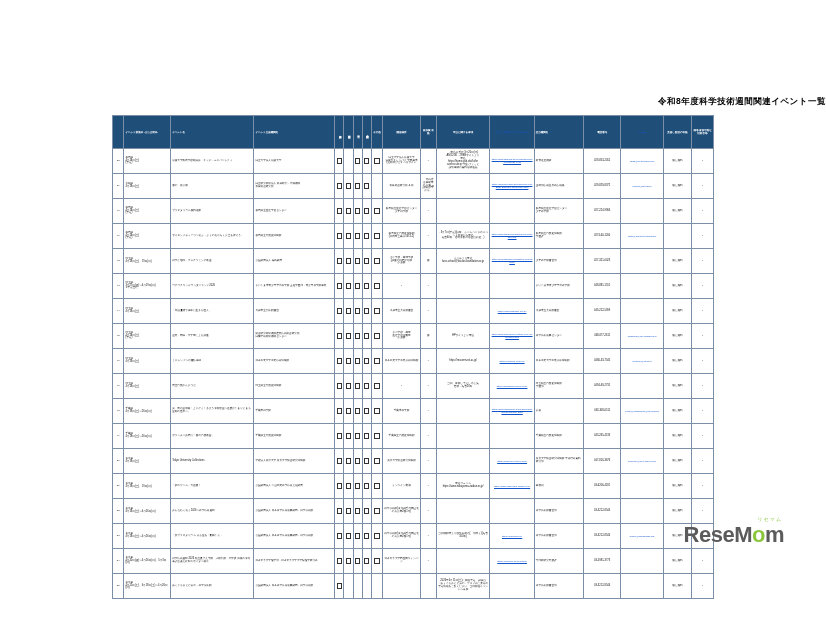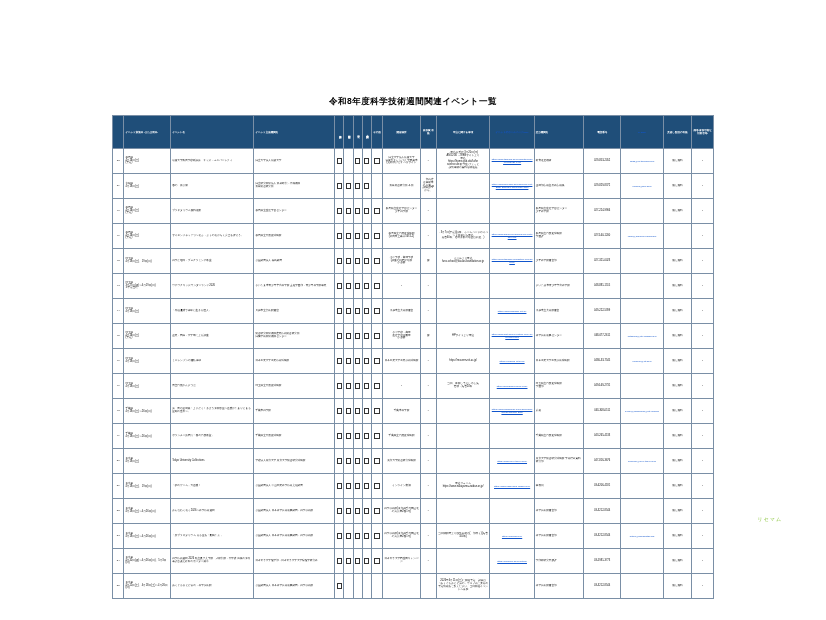--- a/index.html
+++ b/index.html
@@ -7,21 +7,21 @@
   body{
     width:826px;height:620px;background:#ffffff;
     font-family:"Liberation Sans","DejaVu Sans",sans-serif;
     color:#111;overflow:hidden;position:relative;
   }
   .page{
     position:absolute;left:0;top:0;width:826px;height:620px;
     background:#fff;
   }
   .doc-title{
-    position:absolute;left:0;top:96px;width:826px;text-align:center;
+    position:absolute;left:0;top:96px;width:826px;text-align:right;
     font-size:8.5px;font-weight:bold;letter-spacing:.5px;color:#000;
   }
   .table-wrap{
     position:absolute;left:112px;top:115px;width:602px;
   }
   table{
     border-collapse:collapse;width:602px;table-layout:fixed;
     font-size:2.6px;line-height:1.15;
   }
   th,td{
@@ -516,14 +516,17 @@
             <td class="c-tel">03-3212-8544</td>
             <td class="c-mail"></td>
             <td class="c-ondemand">無し無料</td>
             <td class="c-remark">-</td>
           </tr>
         </tbody>
     </table>
   </div>
 
   <div class="logo-ruby">リセマム</div>
+  <div class="logo">
+    <span class="logo-text"><span>ReseM</span><span class="green">o</span><span>m</span></span>
+  </div>
 
 </div>
 
 </body></html>

